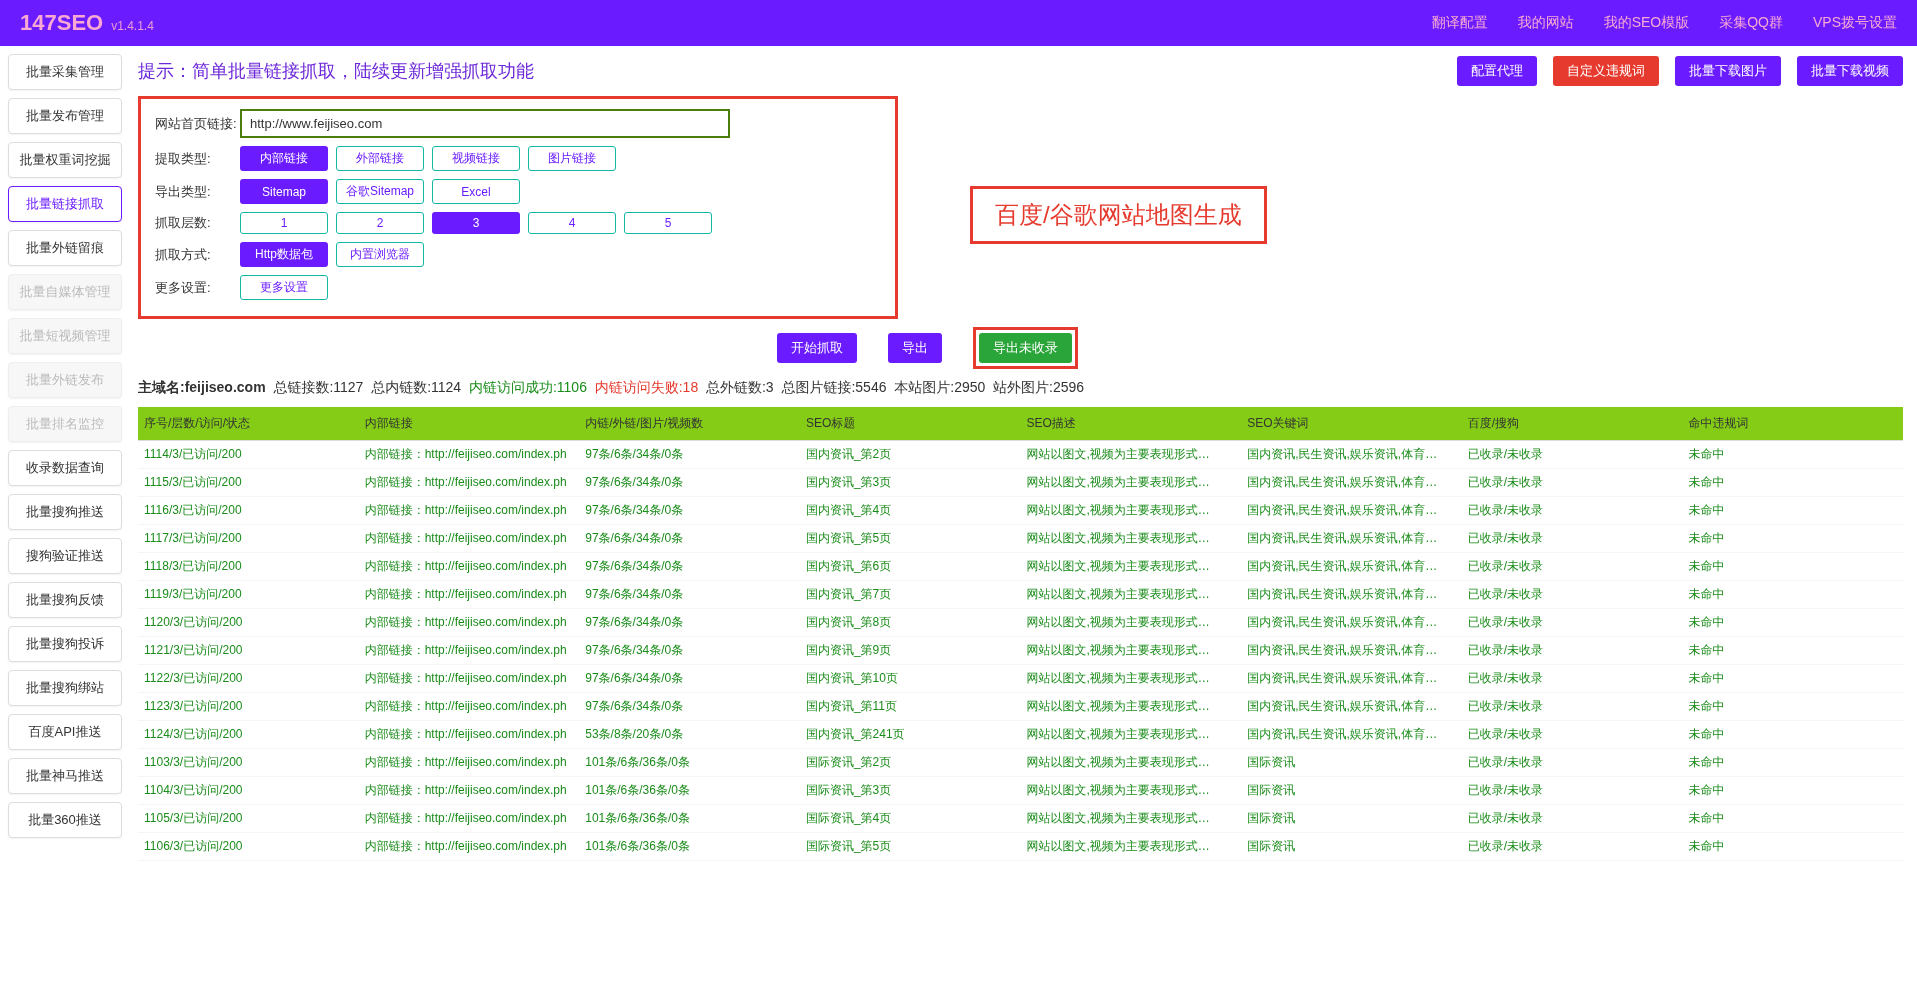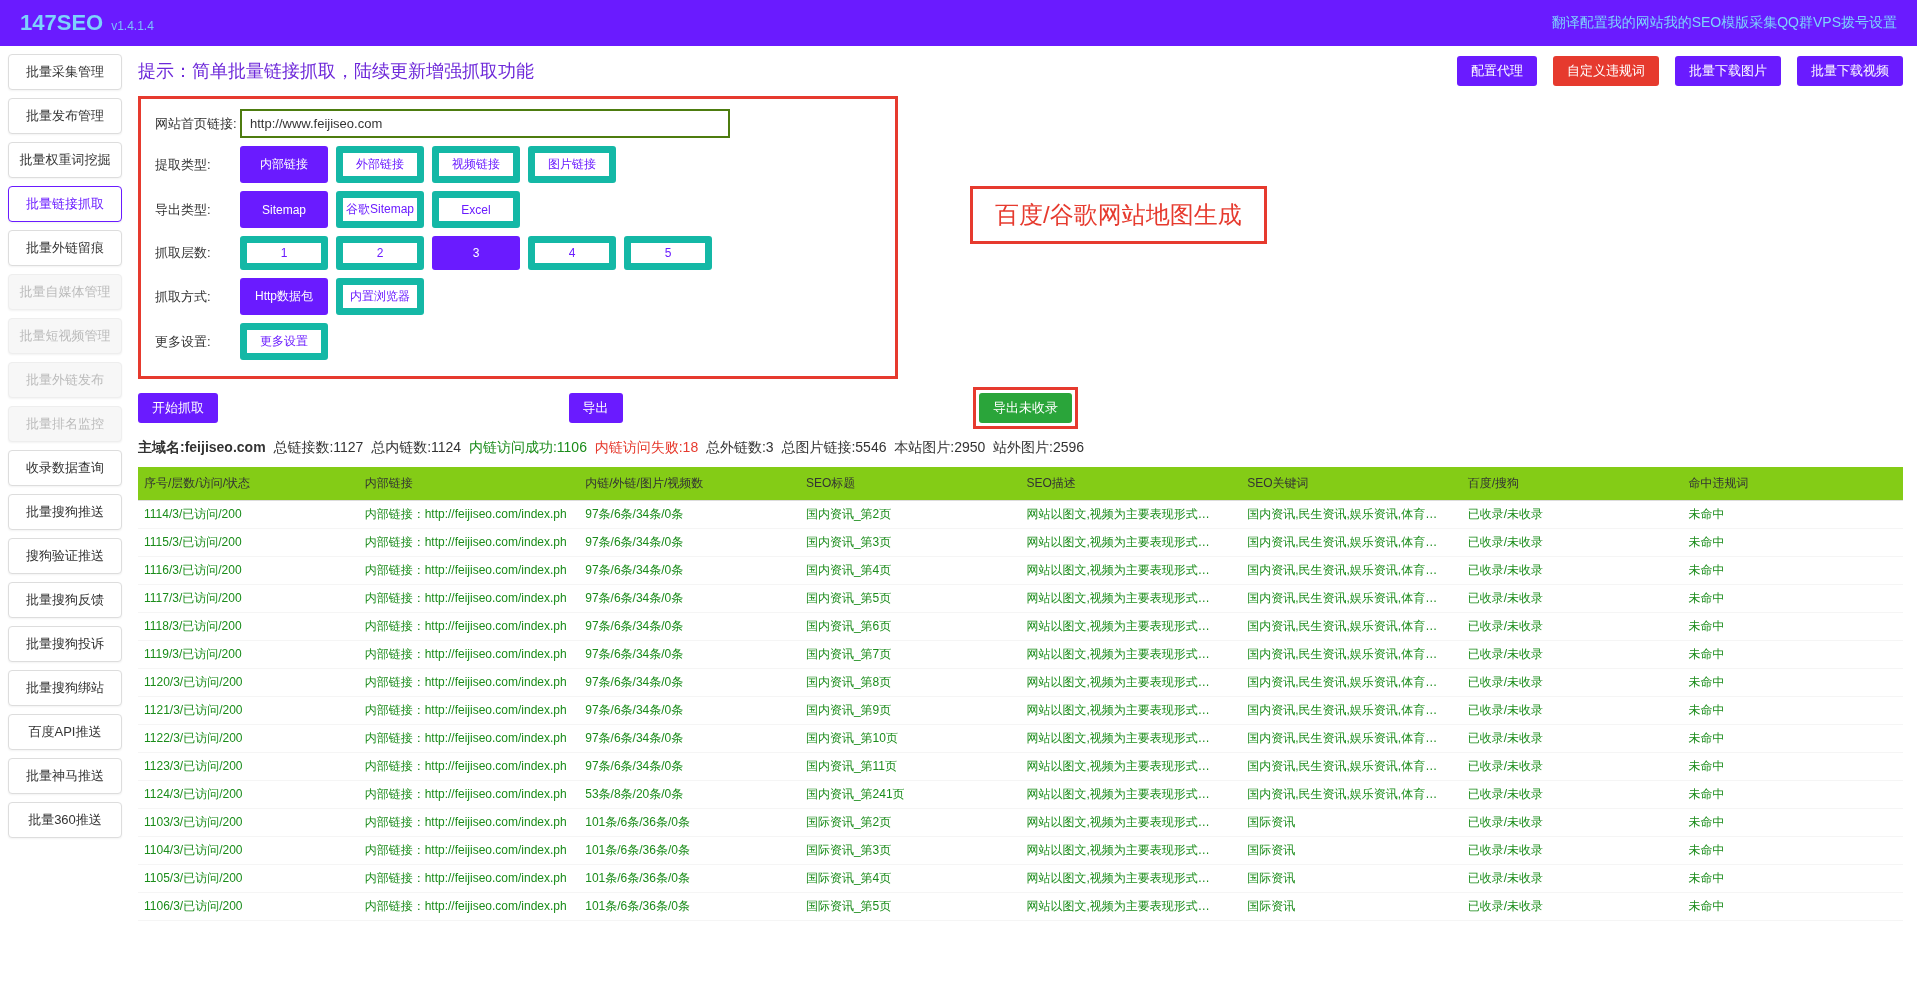--- a/index.html
+++ b/index.html
@@ -1,45 +1,45 @@
 <!DOCTYPE html>
 <html><head>
 <meta charset="utf-8">
 <style>
 *{box-sizing:border-box;margin:0;padding:0;font-family:"Microsoft YaHei",Arial,sans-serif}
 body{background:#fff;font-size:13px;color:#333}
-.topbar{background:#6a1bff;color:#7dd3fc;height:46px;display:flex;align-items:center;padding:0 20px;justify-content:space-between}
+.topbar{background:#6a1bff;color:#f9a8d4;height:46px;display:flex;align-items:center;padding:0 20px;justify-content:space-between}
 .brand{font-size:22px;font-weight:bold;display:flex;align-items:baseline;gap:8px}
 .brand .ver{font-size:12px;font-weight:normal;opacity:.9}
-.topnav{display:flex;font-size:14px}
+.topnav{display:flex;gap:30px;font-size:14px}
 .topnav span{cursor:pointer}
 .main{display:flex}
 .sidebar{width:130px;padding:8px;display:flex;flex-direction:column;gap:8px;flex-shrink:0}
 .side-btn{border:1px solid #ddd;border-radius:4px;background:#fff;padding:8px 4px;text-align:center;font-size:13px;cursor:pointer;box-shadow:0 1px 2px rgba(0,0,0,.05)}
 .side-btn.active{color:#6a1bff;border-color:#6a1bff}
 .side-btn.disabled{color:#bbb;background:#f7f7f7;border-color:#eee;cursor:default}
 .content{flex:1;padding:10px 14px 0 8px;min-width:0}
 .tiprow{display:flex;justify-content:space-between;align-items:center;margin-bottom:10px}
 .tiprow h2{font-size:18px;font-weight:normal;color:#6d28d9}
 .tipbtns{display:flex;gap:16px}
 .btn{border:none;border-radius:3px;padding:6px 14px;font-size:13px;cursor:pointer;color:#fff}
 .btn.purple{background:#6a1bff}
 .btn.red{background:#e63a2e}
 .btn.green{background:#2aa53a}
-.btn.outline{background:#fff;border:7px solid #14b8a6;color:#6a1bff}
+.btn.outline{background:#fff;border:1px solid #14b8a6;color:#6a1bff}
 .btn.sm{padding:3px 0;width:88px;text-align:center;font-size:12px}
 .redbox{border:3px solid #e63a2e;padding:10px 14px 8px;max-width:760px}
 .formrow{display:flex;align-items:center;margin-bottom:8px}
 .formrow .lbl{width:85px;font-size:13px;color:#333}
 .formrow .url-input{flex:1;border:2px solid #4d7c0f;padding:5px 8px;font-size:13px;color:#333;outline:none;max-width:490px}
 .optrow{display:flex;gap:8px;flex-wrap:wrap}
 .callout{position:absolute;left:840px;top:140px;border:3px solid #e63a2e;padding:10px 22px;font-size:24px;color:#e63a2e;font-weight:500}
 .posrel{position:relative}
 .green-wrap{border:3px solid #e63a2e;padding:3px;display:inline-block}
-.actbar{display:flex;gap:31px;justify-content:space-between;margin:8px 0 6px;max-width:940px;align-items:center}
+.actbar{display:flex;gap:31px;justify-content:flex-end;margin:8px 0 6px;max-width:940px;align-items:center}
 .statline{font-size:14px;color:#333;margin:8px 0;padding:2px 0}
 .statline b{font-weight:bold}
 .statline .sg{color:#1a8c1a}
 .statline .sr{color:#e63a2e}
 .tbl{width:100%;border-collapse:collapse;font-size:12px}
 .tbl thead th{background:#84cc16;text-align:left;padding:8px 6px;font-weight:normal;color:#333;border-bottom:1px solid #ddd}
 .tbl td{padding:5px 6px;color:#1a8c1a;white-space:nowrap;overflow:hidden;text-overflow:ellipsis;max-width:0}
 .tbl tbody tr{border-bottom:1px solid #f5f5f5}
 .col0{width:11%}.col1{width:11%}.col2{width:11%}.col3{width:11%}.col4{width:11%}.col5{width:11%}.col6{width:11%}.col7{width:11%}
 </style>

